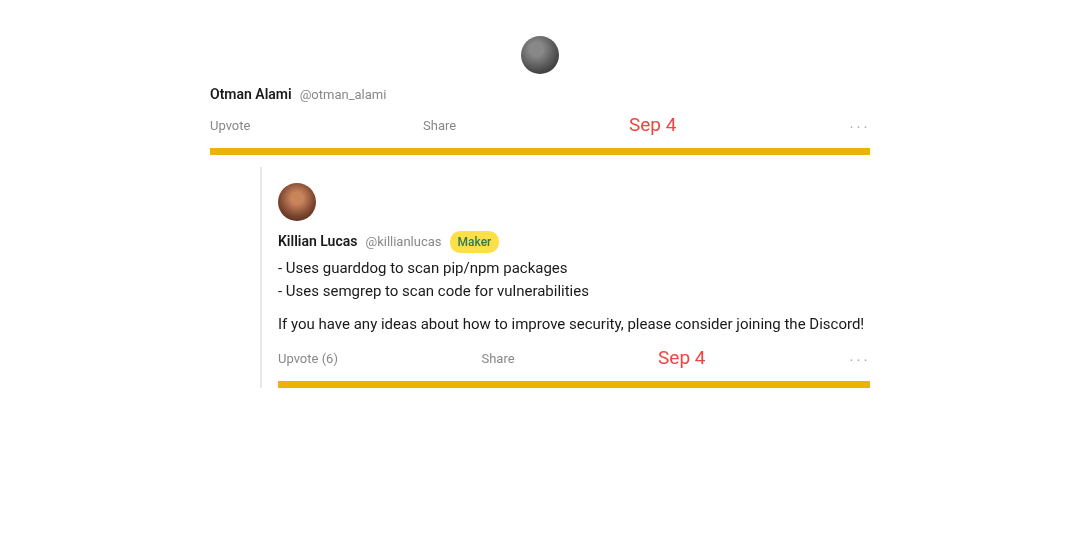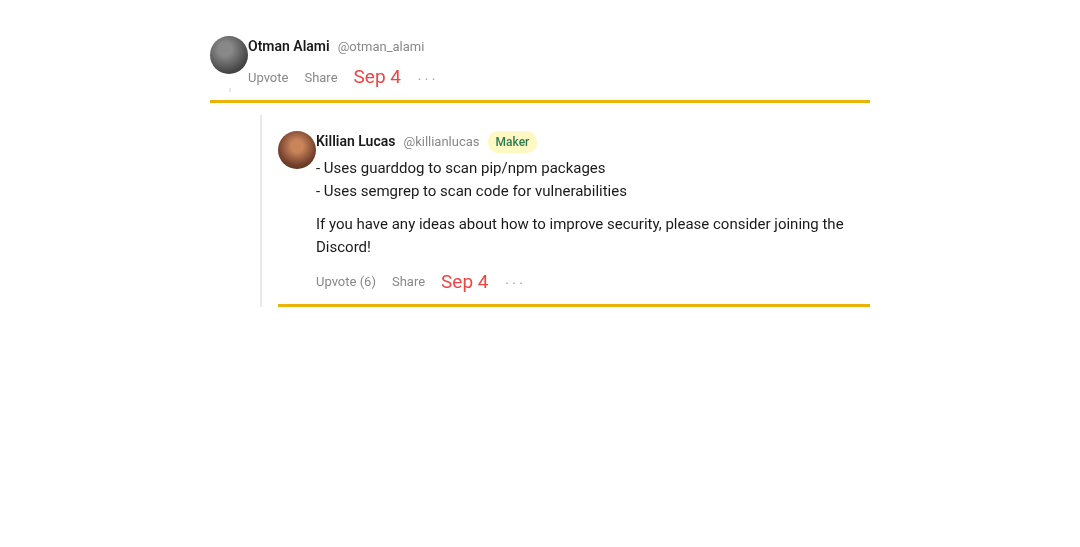--- a/index.html
+++ b/index.html
@@ -14,24 +14,24 @@
 
     .page-container {
       max-width: 700px;
       margin: 0 auto;
       padding: 20px 20px;
     }
 
     
     .comment {
       display: flex;
-      flex-direction: row;
-      gap: 0;
+      flex-direction: column;
+      gap: 10px;
       padding: 16px 0 8px 0;
-      border-bottom: 3px solid #eab308;
+      border-bottom: 7px solid #eab308;
       position: relative;
     }
 
     .comment.top-level {
       padding-left: 0;
     }
 
     .comment.reply {
       padding-left: 0;
       margin-top: 12px;
@@ -91,21 +91,21 @@
       font-size: 14px;
       color: #1a1a1a;
     }
 
     .author-handle {
       font-size: 13px;
       color: #888;
     }
 
     .maker-badge {
-      background: #fef9c3;
+      background: #fde047;
       color: #2d7a52;
       font-size: 12px;
       font-weight: 500;
       padding: 2px 8px;
       border-radius: 10px;
     }
 
     .comment-text {
       font-size: 15px;
       color: #1a1a1a;
@@ -124,20 +124,21 @@
     .mention-link {
       color: #4a90d9;
       text-decoration: none;
     }
 
     .comment-actions {
       display: flex;
       align-items: center;
       gap: 16px;
       margin-top: 6px;
+      justify-content: space-between;
     }
 
     .action-btn {
       font-size: 13px;
       color: #888;
       cursor: pointer;
       background: none;
       border: none;
       padding: 0;
       font-family: inherit;

